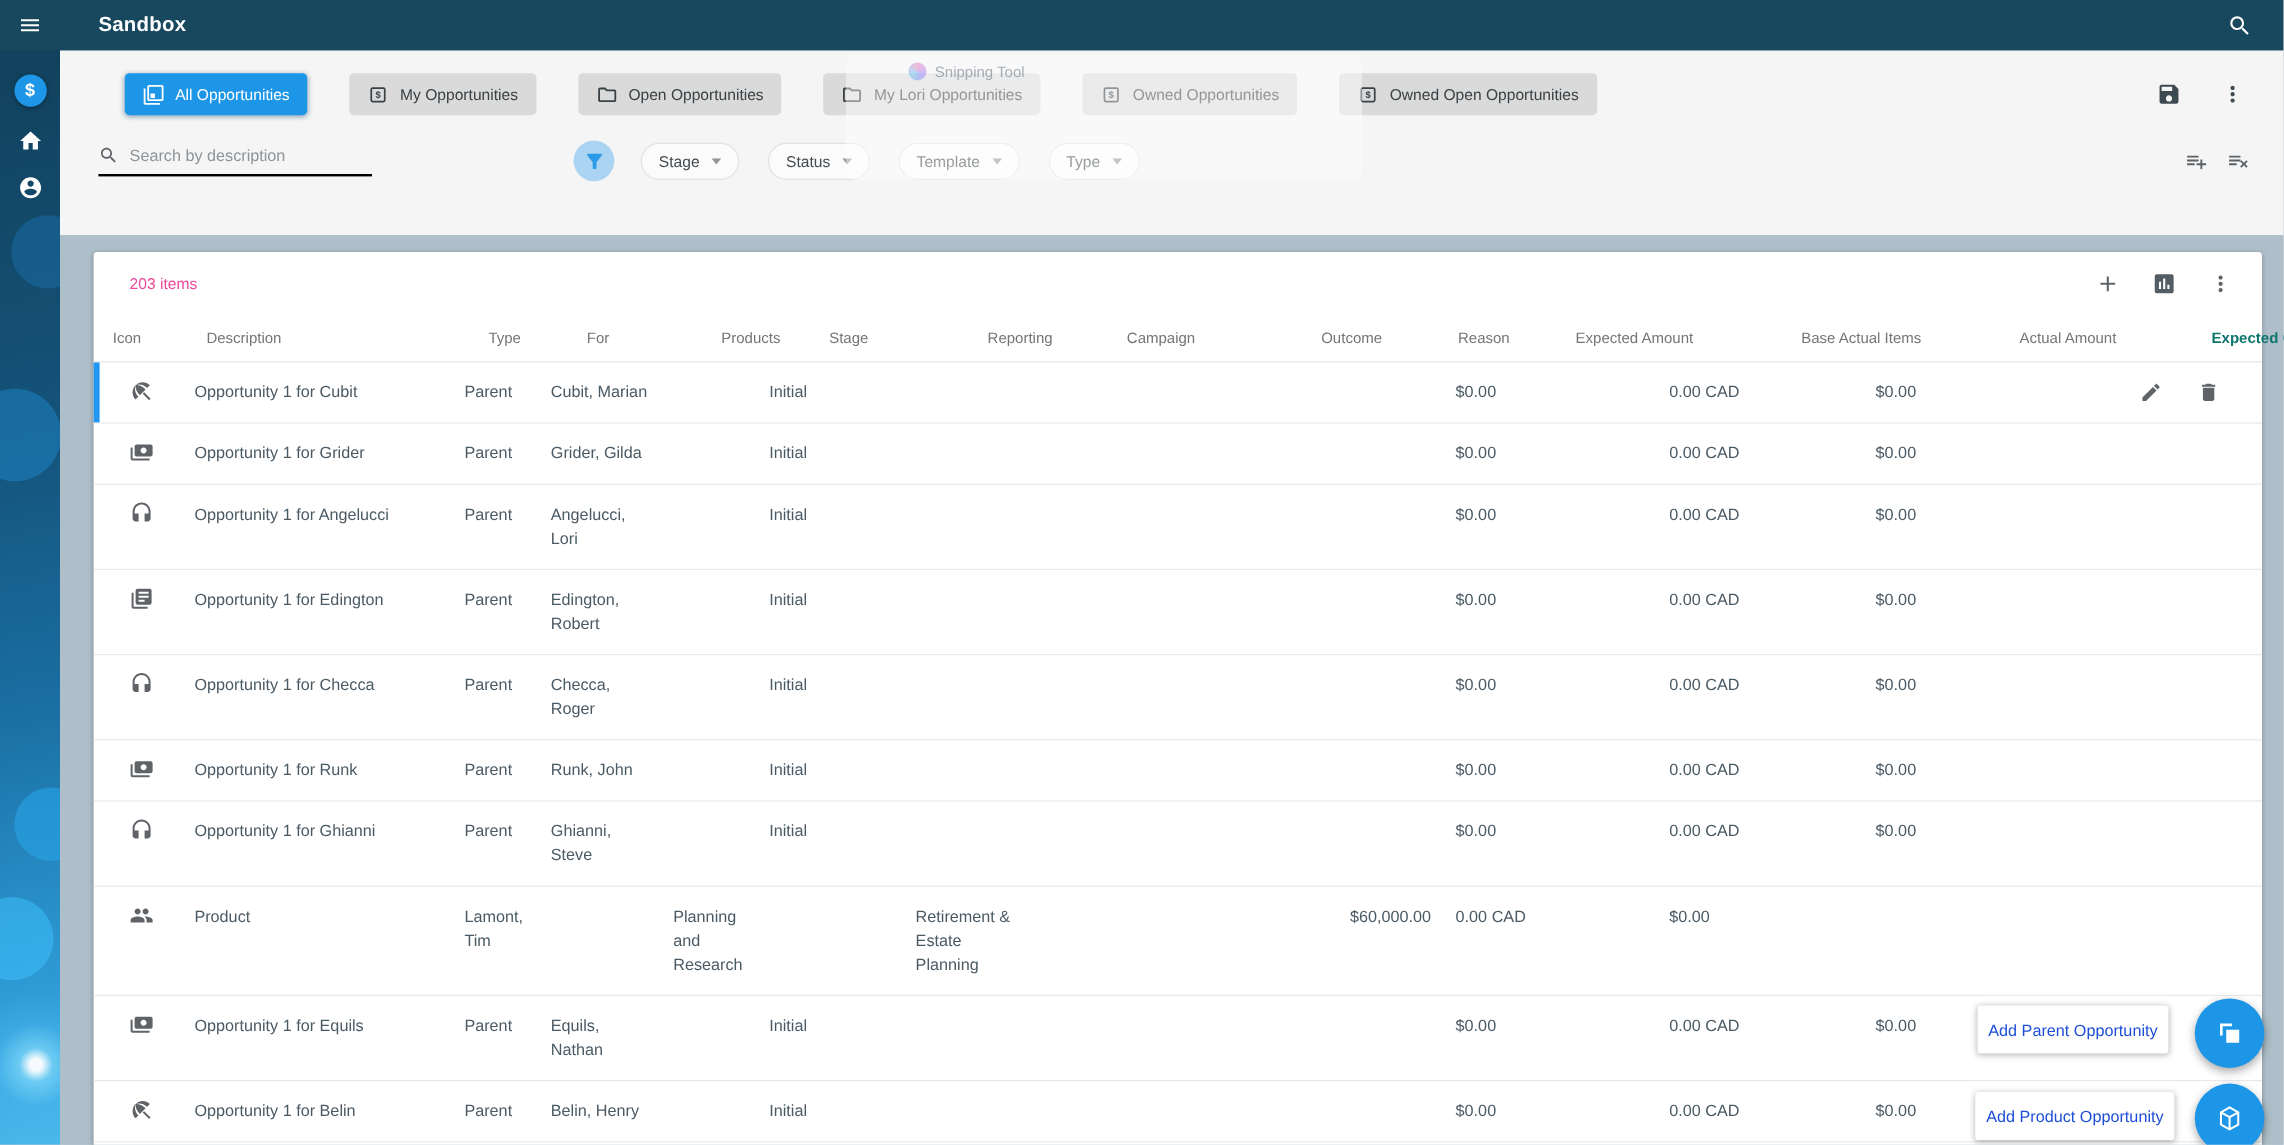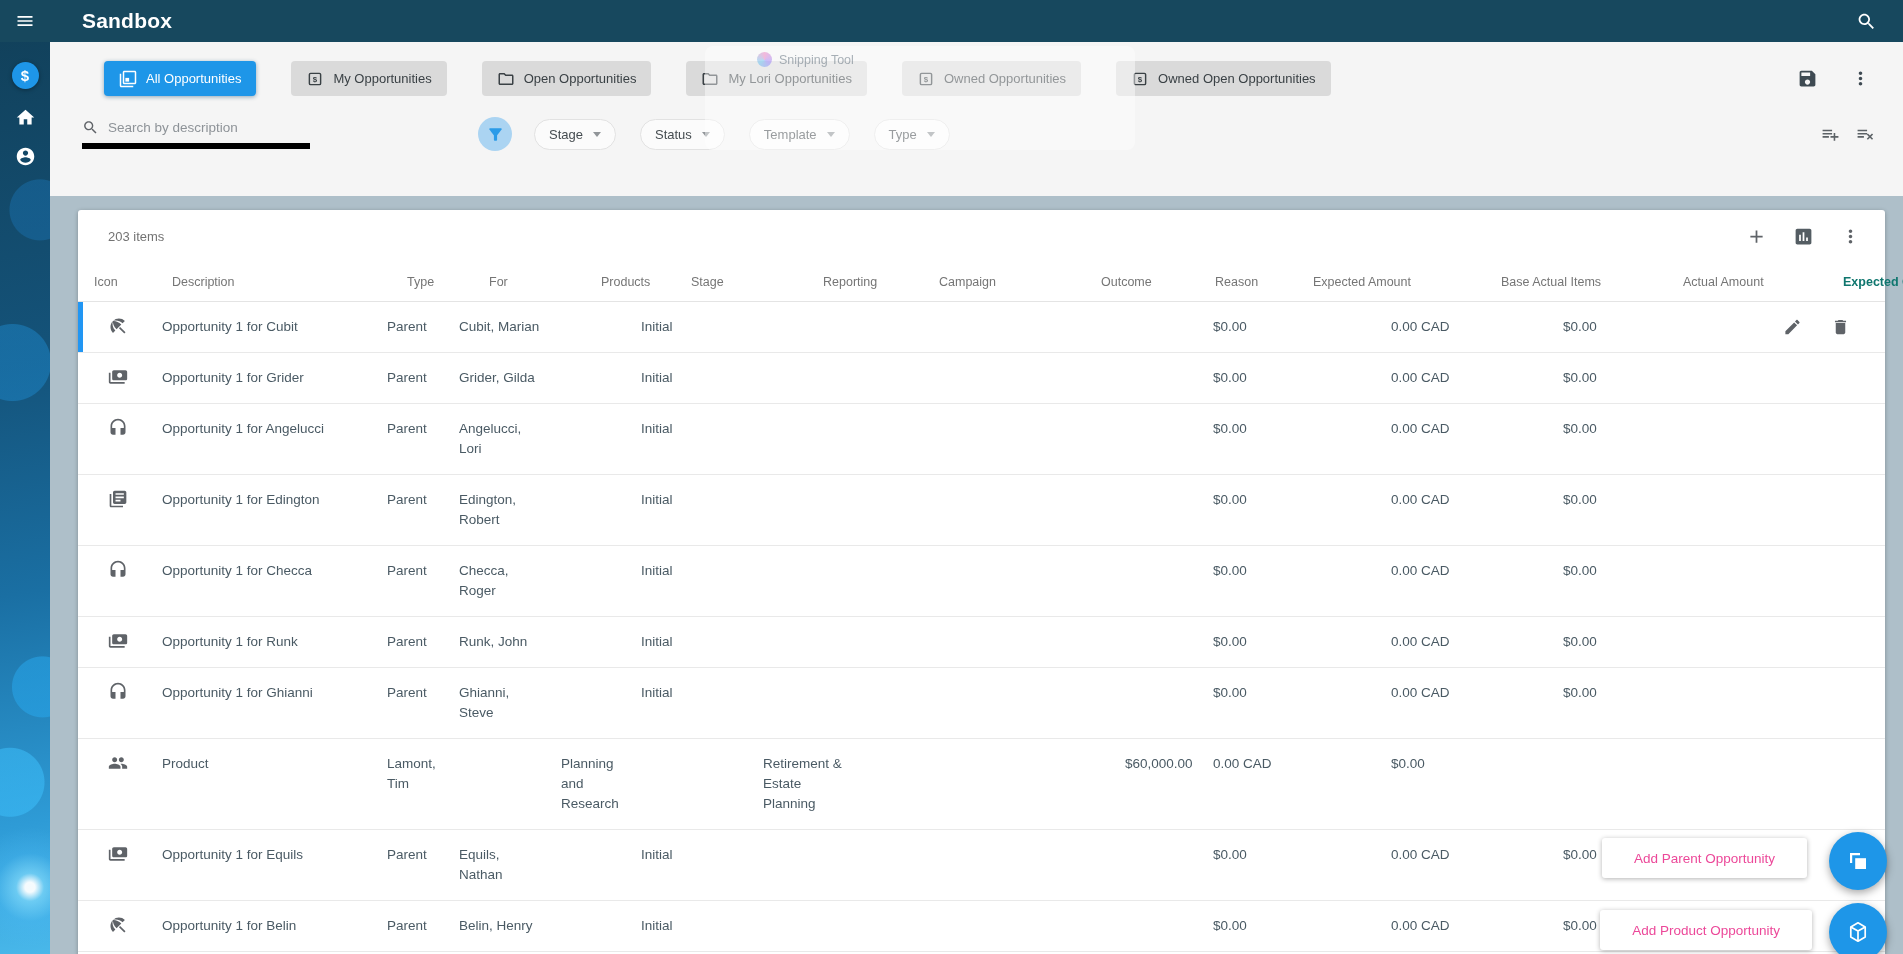--- a/index.html
+++ b/index.html
@@ -20,37 +20,37 @@
   .sidebar-top .ic { width:20px; height:20px; }
   .side-nav { display:flex; flex-direction:column; align-items:center; margin-top:20px; gap:18px; }
   .side-circle { width:27px; height:27px; border-radius:50%; background:#1e96e8; color:#fff; font-weight:bold;
     font-size:15px; display:flex; align-items:center; justify-content:center; box-shadow:0 1px 4px rgba(0,0,0,.35); }
   .side-btn { color:#fff; cursor:pointer; display:flex; }
   .side-btn .ic { width:21px; height:21px; }
 
   
   .topbar { position:absolute; left:50px; top:0; right:0; height:42px; background:#17485e;
     display:flex; align-items:center; z-index:6; }
-  .topbar-title { color:#fff; font-size:21px; font-weight:bold; margin-left:32px; letter-spacing:.2px; }
+  .topbar-title { color:#fff; font-size:17px; font-weight:bold; margin-left:32px; letter-spacing:.2px; }
   .topbar-search { margin-left:auto; margin-right:26px; color:#fff; cursor:pointer; display:flex; }
   .topbar-search .ic { width:21px; height:21px; }
 
   
   .content { position:absolute; left:50px; top:42px; right:0; bottom:0; }
   .filter-panel { background:#f5f5f5; height:154px; padding:19px 28px 0 32px; }
   .chips-row { display:flex; align-items:center; gap:13px; }
   .chip { height:35px; border-radius:4px; padding:0 15px; display:inline-flex; align-items:center; gap:9px;
     font-size:13px; background:#dadada; color:#3a4145; cursor:pointer; white-space:nowrap;margin-left:22px; }
   .chip .ic { width:18px; height:18px; }
   .chip-active { background:#1e96e8; color:#fff; box-shadow:0 1px 4px rgba(13,71,110,.45); }
   .chips-right { margin-left:auto; display:flex; align-items:center; gap:32px; margin-right:4px; color:#3e4a52; }
   .chips-right .ic { width:21px; height:21px; cursor:pointer; }
 
   .search-row { display:flex; align-items:center; margin-top:21px; }
-  .search-box { width:228px; display:flex; align-items:center; gap:9px; border-bottom:6px solid #000000;
+  .search-box { width:228px; display:flex; align-items:center; gap:9px; border-bottom:2px solid #000000;
     padding-bottom:7px; color:#5f6368; }
   .search-box .ic { width:17px; height:17px; flex:none; }
   .search-box input { border:none; outline:none; background:transparent; font-size:13.5px; width:100%;
     font-family:"Liberation Sans",sans-serif; color:#3c4043; }
   .search-box input::placeholder { color:#8e9398; }
   .funnel-btn { margin-left:168px; width:34px; height:34px; border-radius:50%; background:#abd4f2;
     display:flex; align-items:center; justify-content:center; color:#2b9be8; cursor:pointer; }
   .funnel-btn .ic { width:19px; height:19px; }
   .dd-row { display:flex; align-items:center; gap:24px; margin-left:22px; }
   .dd { height:31px; border:1px solid #e2e2e2; border-radius:16px; background:#fbfbfb; padding:0 14px;
@@ -58,21 +58,21 @@
   .caret { width:0; height:0; border-left:4.5px solid transparent; border-right:4.5px solid transparent;
     border-top:5px solid #919599; }
   .filter-right { margin-left:auto; display:flex; align-items:center; gap:16px; margin-right:0; color:#5c6266; }
   .filter-right .ic { width:19px; height:19px; cursor:pointer; }
 
   
   .band { position:absolute; top:154px; left:0; right:0; bottom:0; background:#aebfc9; }
   .card { position:absolute; left:28px; top:14px; width:1807px; height:840px; background:#fff;
     border-radius:3px 3px 0 0; box-shadow:0 1px 4px rgba(0,0,0,.28); }
   .card-header { height:52px; display:flex; align-items:center; padding:0 24px 0 30px; }
-  .items-label { font-size:13px; color:#737373; }
+  .items-label { font-size:13px; color:#ec4899; }
   .card-header-icons { margin-left:auto; display:flex; align-items:center; gap:26px; color:#5f6368; }
   .card-header-icons .ic { width:21px; height:21px; cursor:pointer; }
   .ic-chart { color:#545d63; }
 
   .thead, .trow { display:grid; padding-left:16px;
     grid-template-columns:68px 225px 72px 102px 80px 122px 106px 152px 104px 88px 178px 172px 150px 132px 1fr; }
   .thead { height:40px; align-items:center; border-bottom:1px solid #e4e4e4; color:#757575; font-size:12.5px;gap:10px; }
   .th { padding-right:10px; cursor:pointer; display:flex; align-items:center; gap:5px; }
   .th-sorted { color:#0f766e; font-weight:bold; }
   .th-sorted .ic { width:14px; height:14px; }
@@ -103,21 +103,21 @@
     background:conic-gradient(#e85aad,#7b61ff,#3fb6f0,#e85aad); }
 
   
   .fab { position:absolute; width:58px; height:58px; border-radius:50%; background:#1e96e8; z-index:30;
     display:flex; align-items:center; justify-content:center; color:#fff; cursor:pointer;
     box-shadow:0 3px 8px rgba(0,0,0,.35); }
   .fab .ic { width:24px; height:24px; }
   .fab-0 { right:16px; top:832px; }
   .fab-1 { right:16px; top:903px; }
   .fab-tip { position:absolute; z-index:31; background:#fff; border-radius:3px; height:40px;
-    display:flex; align-items:center; padding:0 32px; font-size:13.5px; color:#ec4899;
+    display:flex; align-items:center; padding:0 9px; font-size:13.5px; color:#1d4ed8;
     box-shadow:0 1px 5px rgba(0,0,0,.3); cursor:pointer; white-space:nowrap; }
   .fab-tip-0 { right:96px; top:838px; }
   .fab-tip-1 { right:91px; top:910px; }
 
   .ic { display:block; }
 </style>
 </head>
 <body>
 
 <aside class="sidebar">

